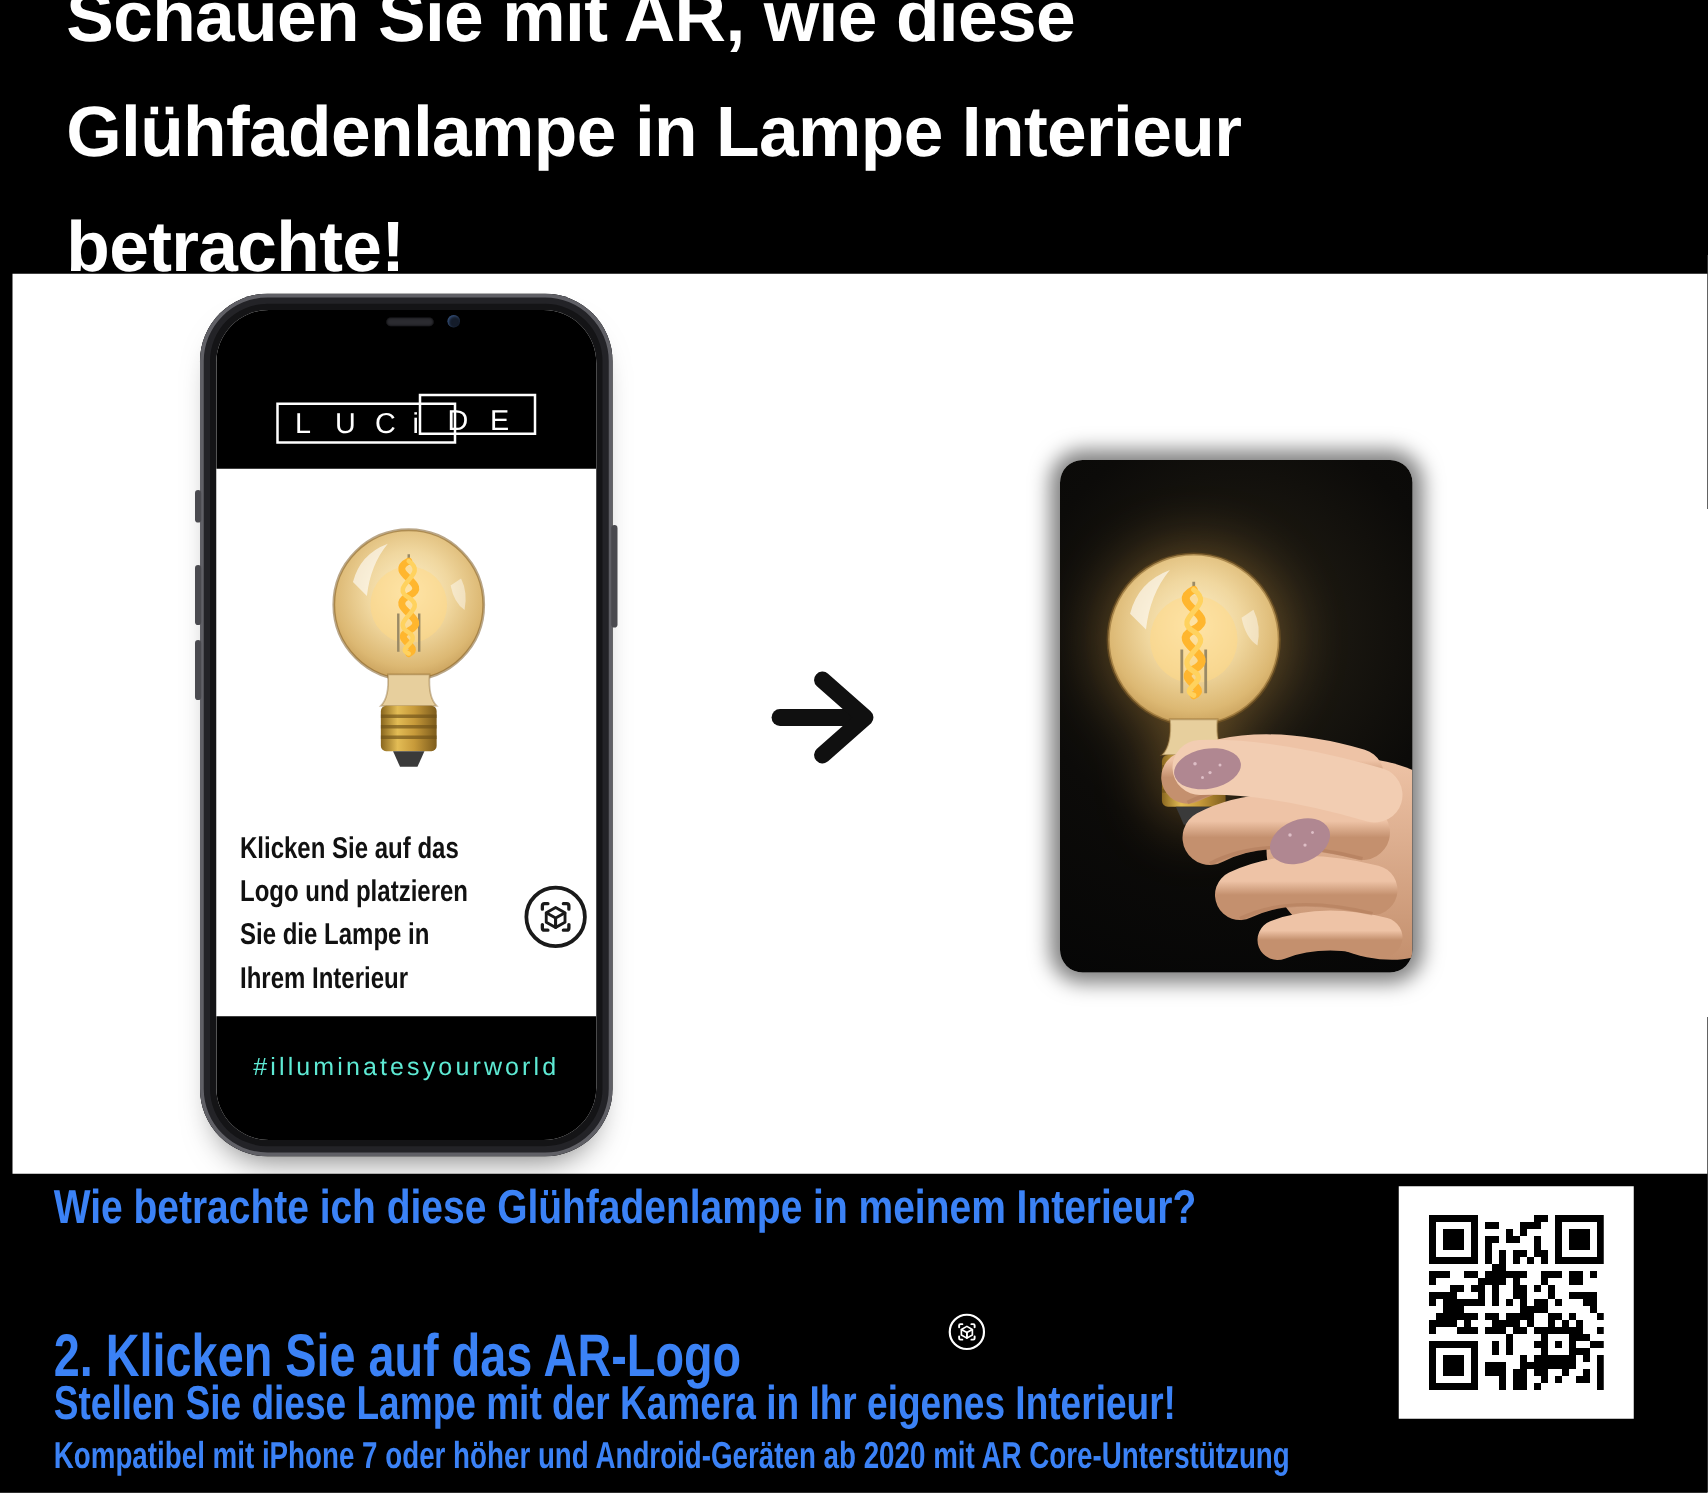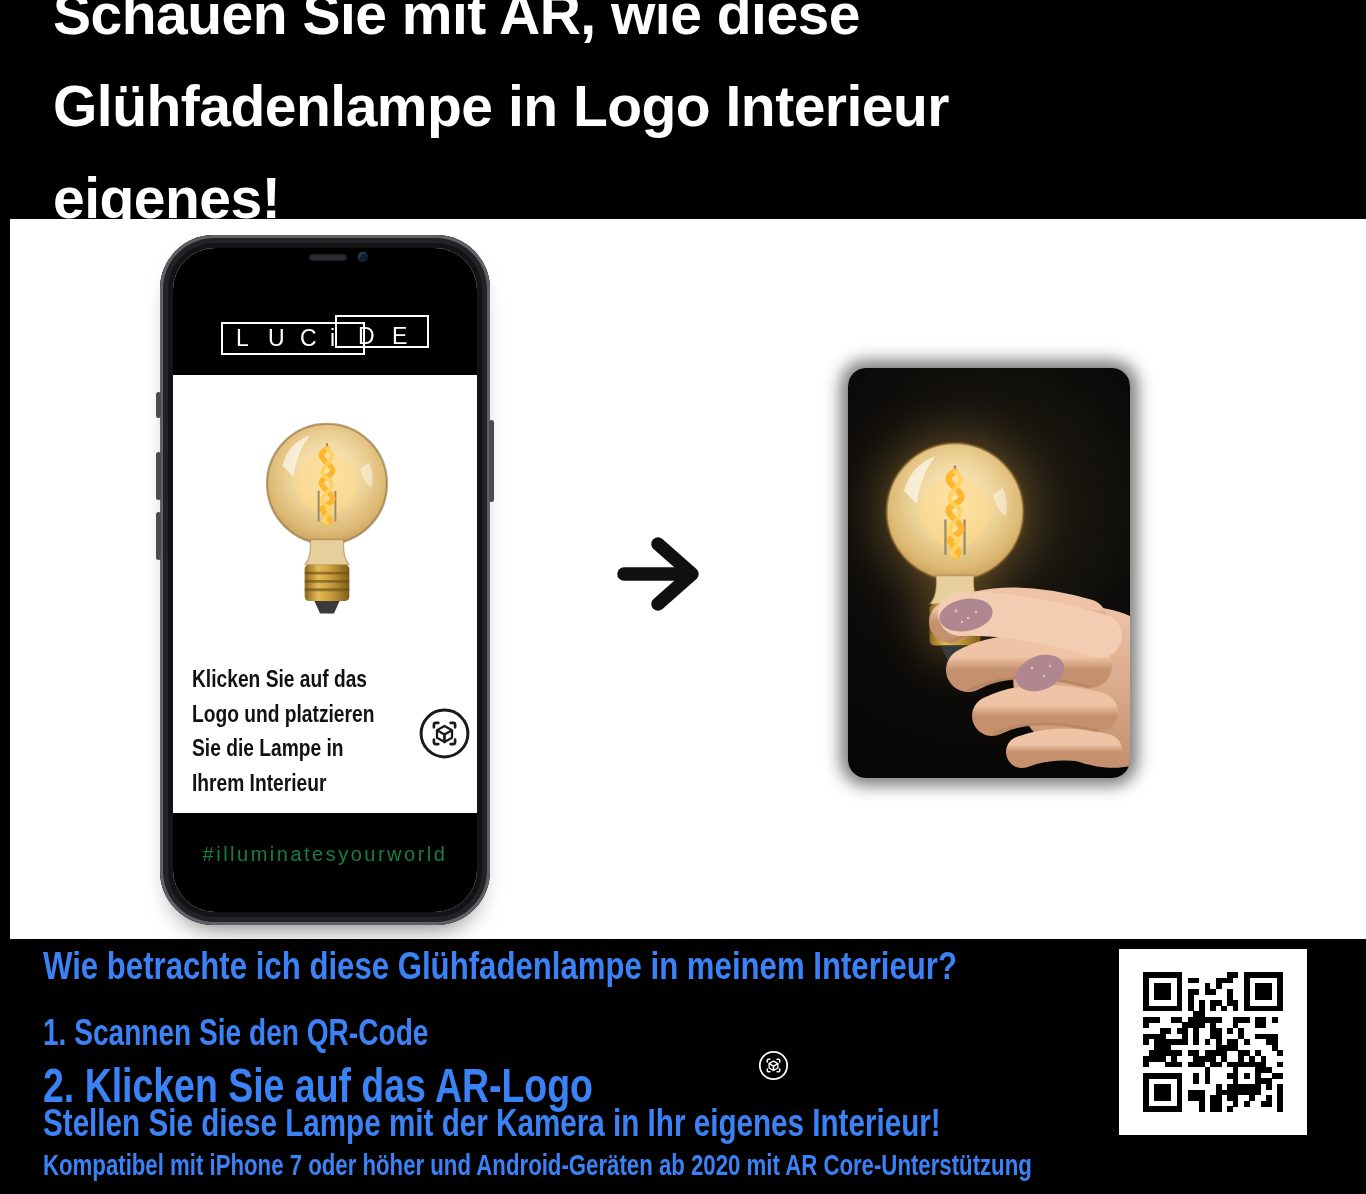--- a/index.html
+++ b/index.html
@@ -32,21 +32,21 @@
     background:#2b2b30;box-shadow:inset 0 0 2px #000;}
   .camera{position:absolute;left:108px;top:4px;width:10px;height:10px;border-radius:50%;
     background:#141c2a;box-shadow:inset 1px 1px 2px #35507a;}
   .logo-wrap{position:absolute;left:47px;top:66px;width:210px;height:42px;}
   .screen-bulb{position:absolute;left:84px;top:173px;width:140px;height:212px;}
   .screen-text{position:absolute;left:19px;top:414px;width:260px;color:#111;
     font-size:24px;font-weight:bold;line-height:34.5px;transform:scaleX(.8);
     transform-origin:left top;white-space:nowrap;}
   .screen-ar{position:absolute;left:245px;top:459px;width:53px;height:53px;color:#1a1a1a;}
   .screen-footer{position:absolute;left:0;top:565px;right:0;bottom:0;background:#000;}
-  .hashtag{position:absolute;left:0;right:0;top:30px;text-align:center;color:#15803d;
+  .hashtag{position:absolute;left:0;right:0;top:30px;text-align:center;color:#5eead4;
     font-size:20px;letter-spacing:2.5px;font-weight:500;}
 
   
   .big-arrow{position:absolute;left:606px;top:315px;width:92px;height:80px;color:#101010;}
 
   
   .photo{position:absolute;left:838px;top:149px;width:282px;height:410px;border-radius:18px;
     background:radial-gradient(circle at 50% 34%, #262116 0%, #0c0b09 55%, #060606 100%);
     box-shadow:0 0 16px 8px rgba(0,0,0,.5);overflow:hidden;}
   .photo-bulb{position:absolute;left:27px;top:72px;width:160px;height:242px;
@@ -115,22 +115,22 @@
           <path d="M30,21.5 l8.5,4.8 -8.5,4.8 -8.5,-4.8 Z"></path>
           <path d="M21.5,26.3 v8.6 l8.5,4.8 v-8.6"></path>
           <path d="M38.5,26.3 v8.6 l-8.5,4.8 v-8.6"></path>
         </g>
       </symbol>
     </defs>
   </svg>
 
   <div class="hero-heading">
     <div class="hl">Schauen Sie mit AR, wie diese</div>
-    <div class="hl">Glühfadenlampe in Logo Interieur</div>
-    <div class="hl">eigenes!</div>
+    <div class="hl">Glühfadenlampe in Lampe Interieur</div>
+    <div class="hl">betrachte!</div>
   </div>
 
   <div class="panel">
 
     <div class="phone">
       <div class="btn btn-mute"></div>
       <div class="btn btn-vol1"></div>
       <div class="btn btn-vol2"></div>
       <div class="btn btn-power"></div>
 
@@ -218,23 +218,20 @@
           <circle cx="184" cy="300" r="1.4"></circle>
             <circle cx="196" cy="308" r="1.3"></circle>
           <circle cx="202" cy="298" r="1.2"></circle>
         </g>
       </svg>
     </div>
   </div>
 
   <div class="b-line b-title">
     <span>Wie betrachte ich diese Glühfadenlampe in meinem Interieur?</span>
-  </div>
-  <div class="b-line b-step1">
-    <span>1. Scannen Sie den QR-Code</span>
   </div>
   <div class="b-line b-step2">
     <span>2. Klicken Sie auf das AR-Logo</span>
     <svg class="step-ar" viewBox="0 0 60 60">
       <use href="#ar-icon"></use>
     </svg>
   </div>
   <div class="b-line b-cta">
     <span>Stellen Sie diese Lampe mit der Kamera in Ihr eigenes Interieur!</span>
   </div>

